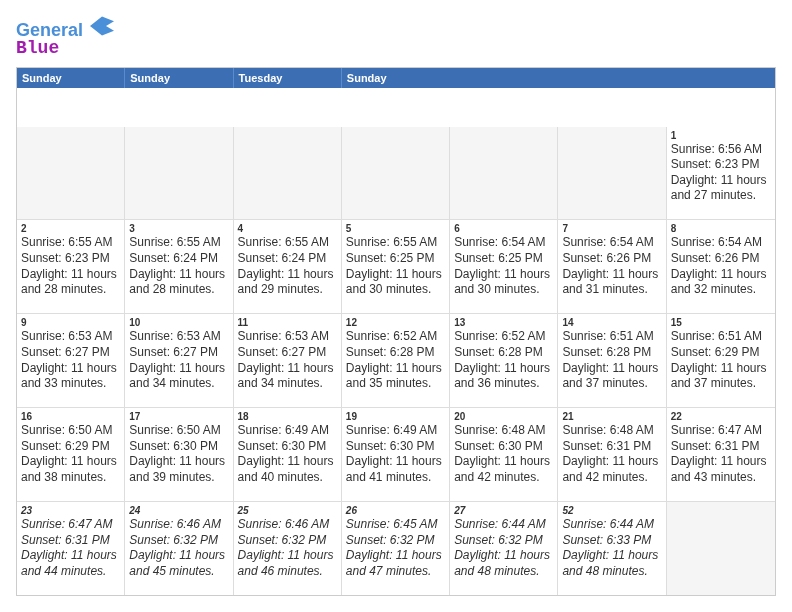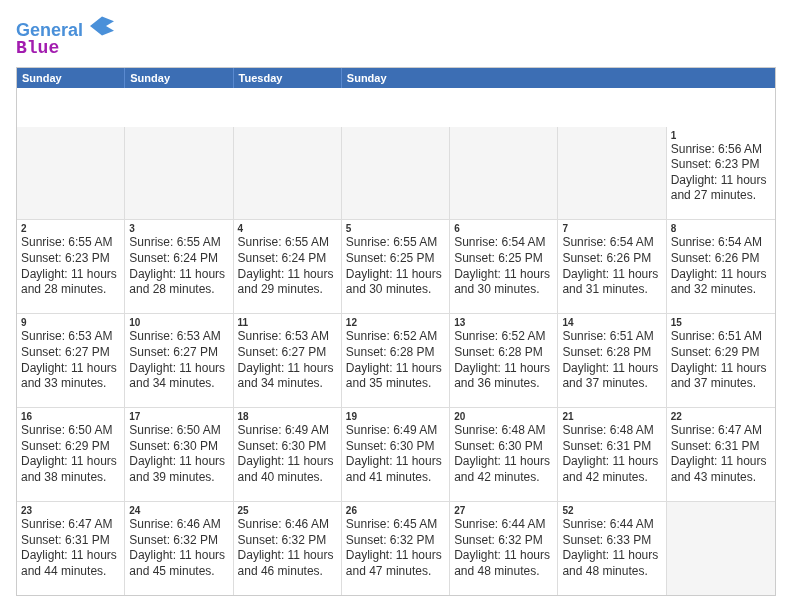--- a/index.html
+++ b/index.html
@@ -82,20 +82,21 @@
       flex-direction: column;
     }
     .cal-row {
       flex: 1;
       display: grid;
       grid-template-columns: repeat(7, 1fr);
       border-bottom: 1px solid #ddd;
     }
     .cal-row:last-child {
       border-bottom: none;
+      font-style: italic;
     }
     .cal-cell {
       border-right: 1px solid #ddd;
       padding: 3px 4px;
       font-size: 8.5px;
       color: #333;
       vertical-align: top;
       min-height: 0;
       position: relative;
       background: #fff;

